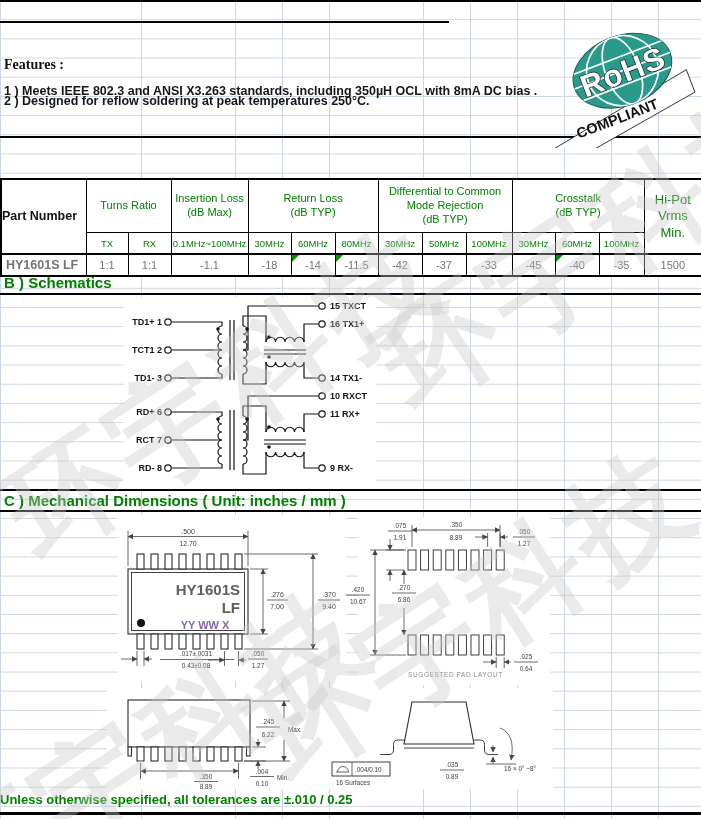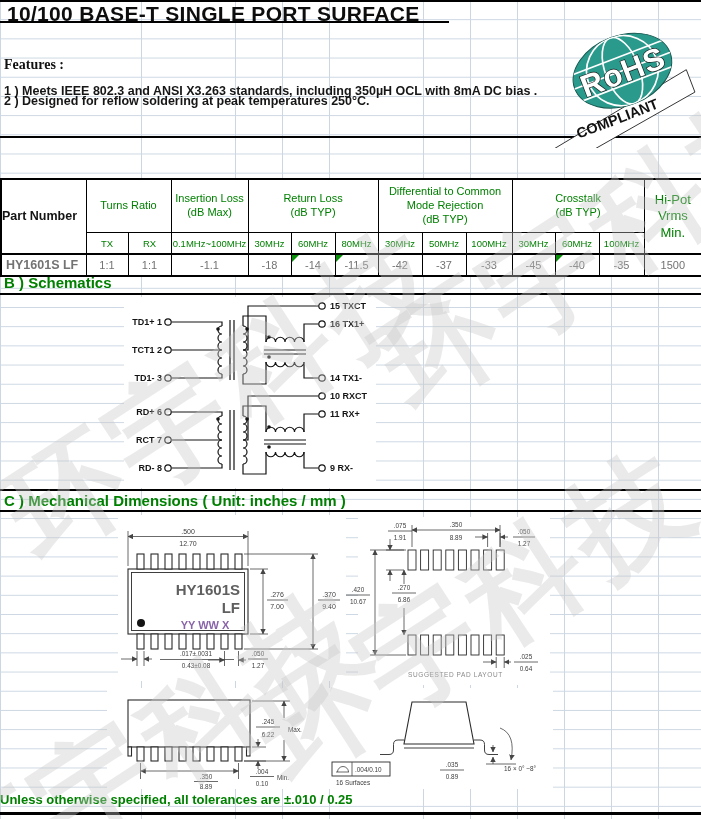--- a/index.html
+++ b/index.html
@@ -52,21 +52,20 @@
   .whitebg{fill:#ffffff;}
 </style>
 </head>
 <body>
 
 <div id="page">
 
   <div class="blkline" style="left:0;top:0;width:701px;height:2px;"></div>
   <div class="blkline" style="left:0;top:21px;width:449px;height:2px;"></div>
 
-  <div class="abs title1">10/100 BASE-T SINGLE PORT SURFACE</div>
 
   <svg style="left:548px;top:26px;z-index:13;" width="156" height="122" viewBox="0 0 156 122">
     <g transform="rotate(-21 78 54)">
       <polygon points="-34,96 138,66 138,90 -34,116" fill="#ffffff" stroke="#1c1c1c" stroke-width="0.8"></polygon>
       <g>
         <ellipse cx="78" cy="44" rx="51" ry="35" fill="#2a9a8c" stroke="#14574e" stroke-width="1"></ellipse>
         <clipPath id="gclip">
             <ellipse cx="78" cy="44" rx="51" ry="35"></ellipse>
           </clipPath>
         <g clip-path="url(#gclip)" stroke="#ffffff" stroke-width="1.7" fill="none">

